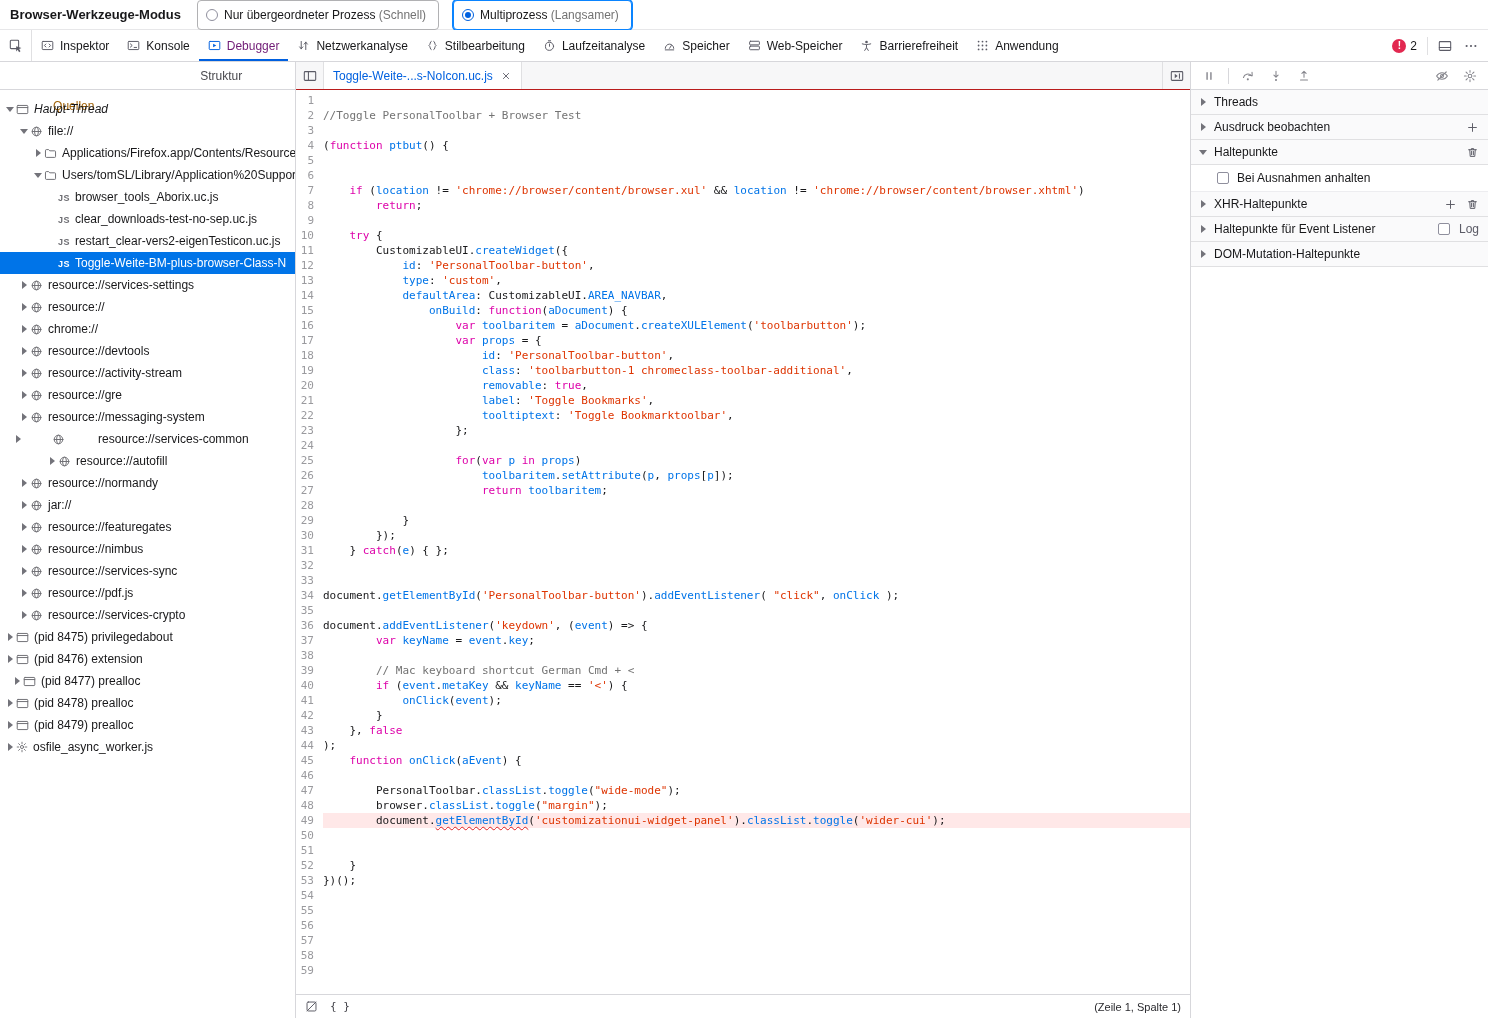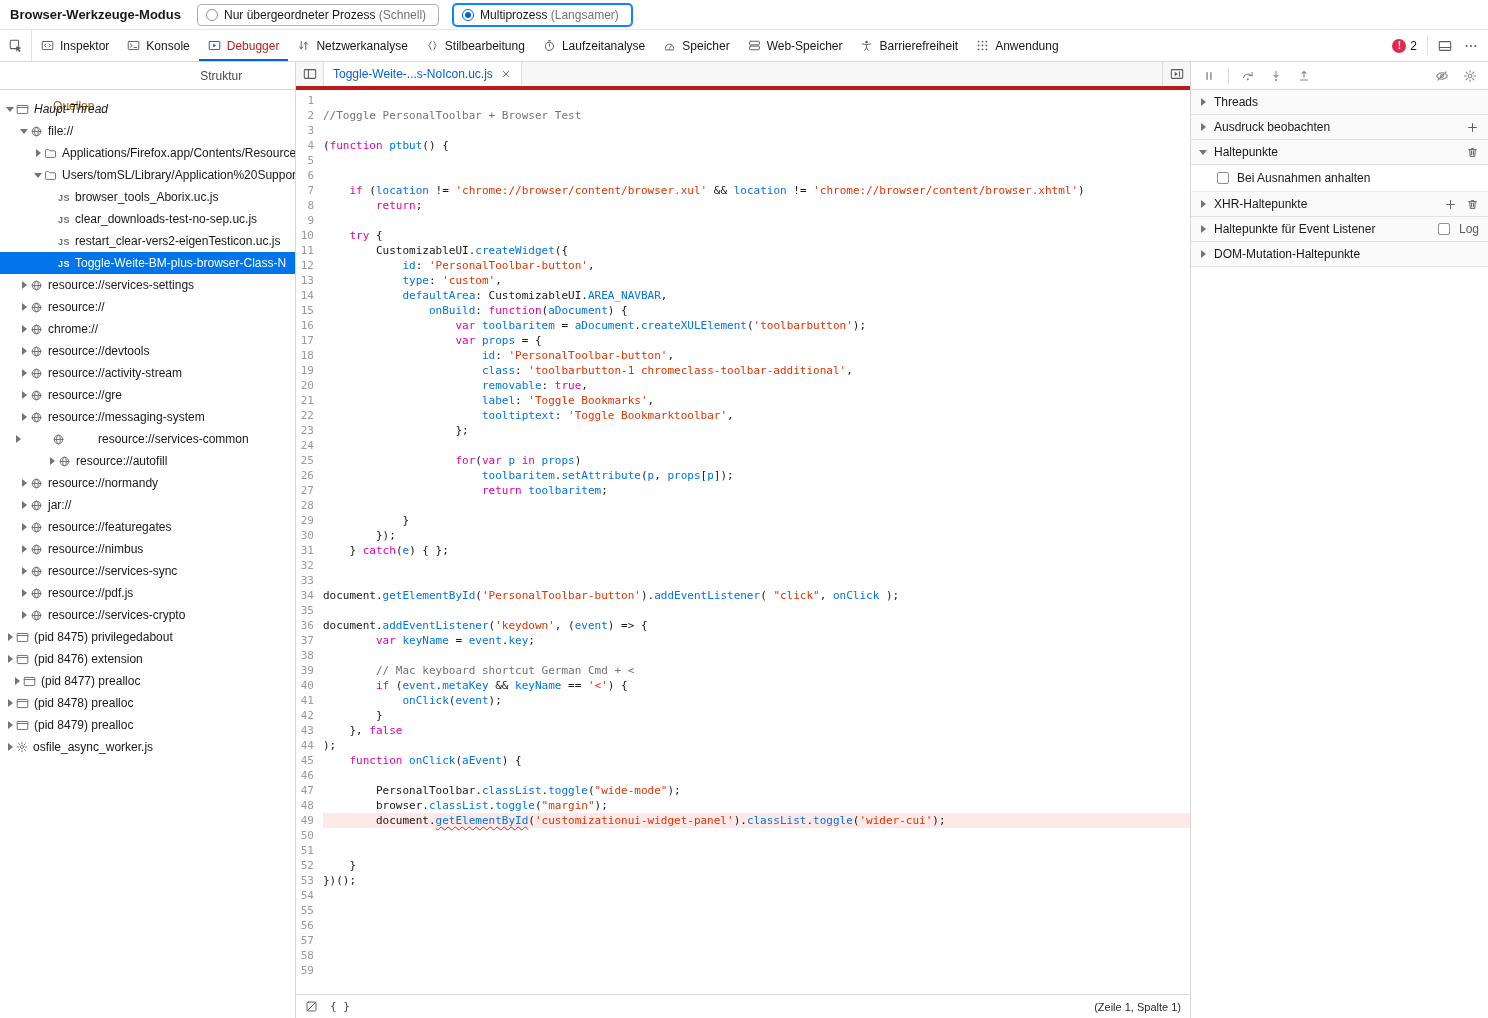--- a/index.html
+++ b/index.html
@@ -5,34 +5,34 @@
   * { box-sizing: border-box; margin: 0; padding: 0; }
   html, body { width: 1488px; height: 1018px; overflow: hidden; }
   body { font-family: "Liberation Sans", sans-serif; font-size: 12px; color: #18181a; background: #fff; }
   .app { display: flex; flex-direction: column; height: 100%; }
   .icon svg { display: block; }
 
   
   .titlebar { height: 30px; flex: none; display: flex; align-items: center; gap: 16px; padding: 0 10px; border-bottom: 1px solid #e7e7e9; background: #fff; }
   .tb-title { font-size: 13px; font-weight: bold; }
   .mode-options { display: flex; gap: 14px; align-items: center; }
-  .mode-option { display: flex; align-items: center; gap: 6px; height: 22px; padding: 0 12px 0 8px; border: 1px solid #b1b1b3; border-radius: 4px; background: #fff; }
+  .mode-option { display: flex; align-items: center; gap: 6px; height: 30px; padding: 0 12px 0 8px; border: 1px solid #b1b1b3; border-radius: 4px; background: #fff; }
   .mode-option.selected { border-color: #0a84ff; box-shadow: 0 0 0 1px #0a84ff; }
   .radio { width: 12px; height: 12px; border: 1px solid #8f8f9d; border-radius: 50%; background: #fff; position: relative; flex: none; }
   .radio.on { border-color: #0061e0; }
   .radio.on::after { content: ""; position: absolute; inset: 2px; border-radius: 50%; background: #0061e0; }
   .hint { color: #737373; }
 
   
   .toolbar { height: 32px; flex: none; display: flex; align-items: stretch; border-bottom: 1px solid #d7d7db; background: #fff; }
   .pick-btn { width: 32px; display: flex; align-items: center; justify-content: center; color: #5b5b66; border-right: 1px solid #e0e0e2; }
   .tool-tabs { display: flex; align-items: stretch; }
   .tool-tab { display: flex; align-items: center; gap: 6px; padding: 0 9px; cursor: default; }
   .tool-tab .icon { color: #5b5b66; }
-  .tool-tab.active { color: #b91c1c; box-shadow: inset 0 -2px 0 #0060df; }
+  .tool-tab.active { color: #701a75; box-shadow: inset 0 -2px 0 #0060df; }
   .tool-tab.active .icon { color: #0060df; }
   .toolbar-right { margin-left: auto; display: flex; align-items: center; gap: 10px; padding-right: 10px; color: #5b5b66; }
   .tb-sep { width: 1px; height: 18px; background: #e0e0e2; }
   .err { display: flex; align-items: center; gap: 4px; color: #18181a; }
   .err-dot { width: 14px; height: 14px; border-radius: 50%; background: #e22850; color: #fff; font-size: 10px; font-weight: bold; display: flex; align-items: center; justify-content: center; line-height: 1; }
 
   
   .main { flex: 1; display: flex; min-height: 0; }
 
   
@@ -47,21 +47,21 @@
   .tree-row.selected .icon { color: #fff; }
   .tree-label { margin-left: 5px; }
   .twbox { width: 12px; display: flex; justify-content: center; flex: none; }
   .tw { width: 0; height: 0; }
   .tw.right { border-left: 5px solid #73737a; border-top: 4px solid transparent; border-bottom: 4px solid transparent; }
   .tw.down { border-top: 5px solid #73737a; border-left: 4px solid transparent; border-right: 4px solid transparent; }
   .jsbadge { font-size: 9px; font-weight: bold; color: currentColor; letter-spacing: 0.5px; }
 
   
   .editor { flex: 1; display: flex; flex-direction: column; min-width: 0; min-height: 0; background: #fff; }
-  .editor-tabbar { height: 28px; flex: none; display: flex; align-items: stretch; background: #f7f7f8; border-bottom: 4px solid #b91c1c; }
+  .editor-tabbar { height: 28px; flex: none; display: flex; align-items: stretch; background: #f7f7f8; border-bottom: 1px solid #b91c1c; }
   .tabbar-btn { width: 28px; display: flex; align-items: center; justify-content: center; color: #5b5b66; border-right: 1px solid #e0e0e2; }
   .tabbar-btn.last { border-right: none; border-left: 1px solid #e0e0e2; }
   .source-tab { display: flex; align-items: center; gap: 7px; padding: 0 9px; background: #fff; border-right: 1px solid #e0e0e2; color: #0060df; }
   .tab-close { color: #5b5b66; display: flex; }
   .tabbar-spacer { flex: 1; }
   .editor-body { flex: 1; overflow: hidden; font-family: "DejaVu Sans Mono", monospace; font-size: 11px; line-height: 15px; padding-top: 3px; }
   .code-line { display: flex; height: 15px; white-space: pre; }
   .ln { flex: none; width: 27px; text-align: right; padding-right: 9px; color: #9a9a9e; }
   .ct { flex: 1; }
   .code-line.hl .ct { background: #ffe8e8; }

